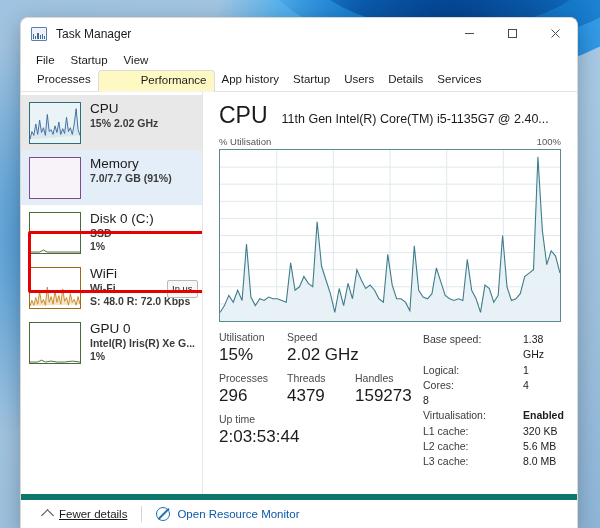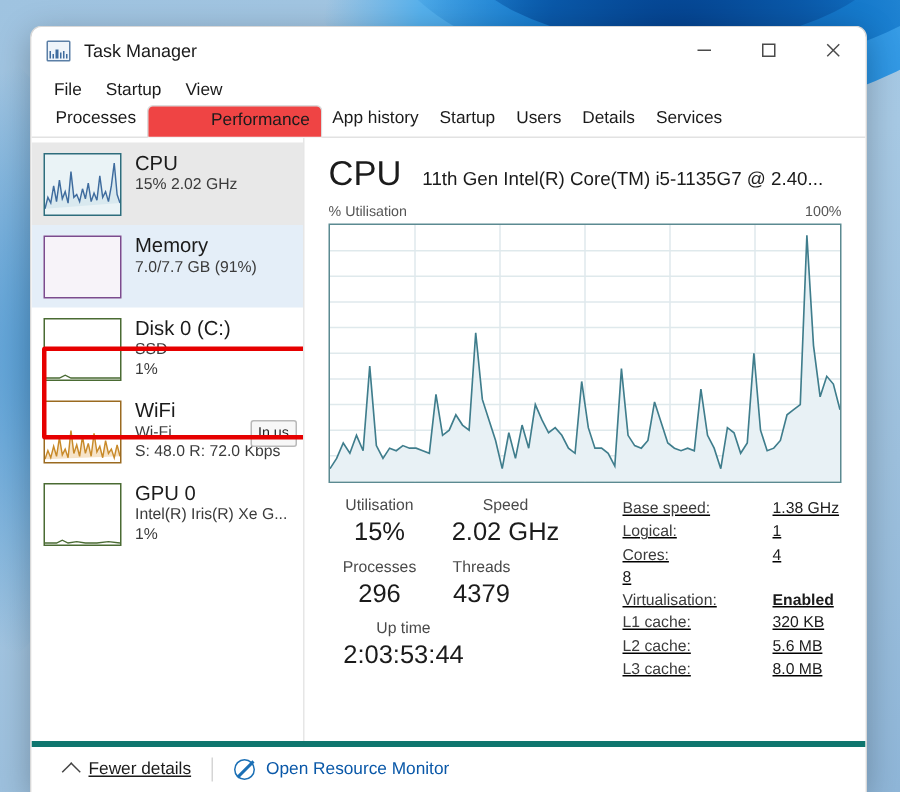--- a/index.html
+++ b/index.html
@@ -142,21 +142,21 @@
     border-bottom: 1px solid #e2e2e2;
   }
   .tab {
     font-size: 11.5px;
     color: #1b1b1b;
     padding: 3px 7px 2px 7px;
     white-space: nowrap;
     position: relative;
   }
   .tab.active {
-    background: #ef4444;
+    background: #fef9c3;
     border: 1px solid #dcdcdc;
     border-bottom: 1px solid #f3f3f3;
     border-radius: 4px 4px 0 0;
     margin-bottom: -1px;
     font-weight: 400;
     padding-left: 42px;
   }
 
   
   .body {
@@ -205,20 +205,21 @@
     font-size: 13.5px;
     color: #1b1b1b;
     line-height: 16px;
     white-space: nowrap;
   }
   .side-sub {
     font-size: 10.5px;
     color: #3b3b3b;
     line-height: 13px;
     white-space: nowrap;
+    font-weight: bold;
   }
 
   
   .mini-tip {
     position: absolute;
     left: 146px;
     top: 188px;
     background: #f7f7f7;
     border: 1px solid #b9b9b9;
     font-size: 9.5px;
@@ -286,22 +287,22 @@
   .graph svg { display: block; width: 100%; height: 100%; }
   .axis-row.bot { margin-top: 2px; margin-bottom: 0; }
 
   
   .stats {
     display: flex;
     margin-top: 9px;
     gap: 0;
   }
   .stats-left { flex: 0 0 196px; }
-  .stats-right { flex: 1 1 auto; padding-top: 1px; text-decoration: underline; }
-  .stat-row { display: flex; margin-bottom: 7px; text-align: center; }
+  .stats-right { flex: 1 1 auto; padding-top: 1px; }
+  .stat-row { display: flex; margin-bottom: 7px; }
   .stat-cell { width: 68px; }
   .stat-cell.wide { width: 100px; }
   .stat-label {
     font-size: 10.5px;
     color: #4a4a4a;
     line-height: 13px;
   }
   .stat-value {
     font-size: 17px;
     color: #1b1b1b;
@@ -315,21 +316,21 @@
     color: #3b3b3b;
   }
   .kv .k { flex: 0 0 100px; }
   .kv .v { color: #1b1b1b; }
   .kv .v.bold { font-weight: 700; }
 
   
   .statusbar {
     flex: 0 0 34px;
     height: 34px;
-    border-top: 4px solid #0f766e;
+    border-top: 6px solid #0f766e;
     background: #ffffff;
     display: flex;
     align-items: center;
     padding-left: 14px;
     gap: 0;
   }
   .sb-btn {
     display: flex;
     align-items: center;
     gap: 7px;
@@ -545,20 +546,24 @@
             </div>
             <div class="stat-row">
               <div class="stat-cell">
                 <div class="stat-label">Processes</div>
                 <div class="stat-value">296</div>
               </div>
               <div class="stat-cell">
                 <div class="stat-label">Threads</div>
                 <div class="stat-value">4379</div>
               </div>
+              <div class="stat-cell">
+                <div class="stat-label">Handles</div>
+                <div class="stat-value">159273</div>
+              </div>
             </div>
             <div class="stat-row">
               <div class="stat-cell wide">
                 <div class="stat-label">Up time</div>
                 <div class="stat-value">2:03:53:44</div>
               </div>
             </div>
           </div>
 
           <div class="stats-right">

